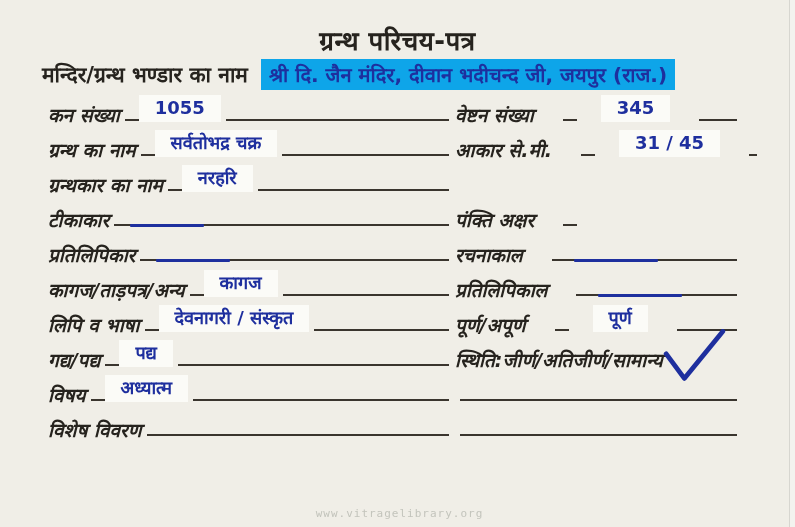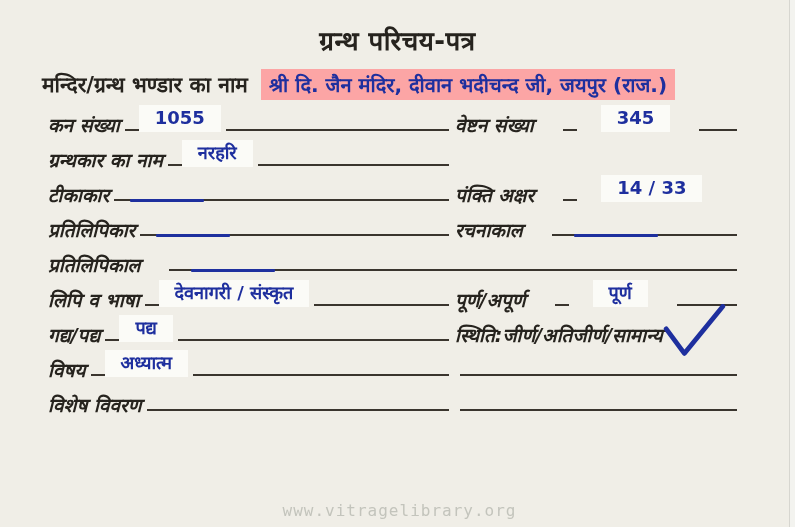--- a/index.html
+++ b/index.html
@@ -17,26 +17,26 @@
   }
   .title{
     text-align:center;
     padding-top:22px;
     font-size:26px;
     font-weight:700;
     letter-spacing:.5px;
   }
   .owner{
     display:flex;align-items:baseline;
-    margin:11px 18px 0 42px;gap:13px;
+    margin:1px 18px 0 42px;gap:13px;
   }
   .owner .olabel{font-size:21px;font-weight:700;white-space:nowrap;}
   .owner .ovalue{
     font-size:20px;font-weight:700;color:#1e2f9e;
-    background:#fca5a5;padding:2px 8px;white-space:nowrap;
+    background:#0ea5e9;padding:2px 8px;white-space:nowrap;
   }
   .rows{margin:7px 56px 0 48px;}
   .row{display:flex;height:35px;}
   .part{display:flex;align-items:flex-end;position:relative;min-width:0;}
   .part.left{flex:0 0 407px;width:407px;padding-right:4px;}
   .part.right{flex:1;gap:24px;}
   .flabel{
     font-size:19px;font-weight:700;white-space:nowrap;
     line-height:1.15;margin-bottom:5px;font-style:italic;
   }
@@ -63,21 +63,21 @@
   }
   .part.right .bluedash{width:84px;left:22px;}
   .tick{
     position:absolute;right:12px;top:-13px;
     width:64px;height:54px;z-index:2;
   }
   .watermark{
     position:absolute;left:4px;right:0;bottom:7px;
     text-align:center;
     font-family:"DejaVu Sans Mono","Liberation Mono",monospace;
-    font-size:16px;color:#c3c4bc;letter-spacing:1px;
+    font-size:11px;color:#c3c4bc;letter-spacing:1px;
   }
 </style>
 </head>
 <body>
 
 <div class="scan-edge"></div>
 
 <div class="title">ग्रन्थ परिचय-पत्र</div>
 
 <div class="owner">
@@ -95,55 +95,74 @@
       </div>
       <div class="part right">
         <span class="flabel">वेष्टन संख्या</span>
         <div class="pre"></div>
         <span class="fvalue">345</span>
         <div class="fill"></div>
       </div>
     </div>
     <div class="row">
       <div class="part left">
+        <span class="flabel">ग्रन्थ का नाम</span>
+        <div class="pre"></div>
+        <span class="fvalue">सर्वतोभद्र चक्र</span>
+        <div class="fill"></div>
+      </div>
+      <div class="part right">
+        <span class="flabel">आकार से.मी.</span>
+        <div class="pre"></div>
+        <span class="fvalue">31 / 45</span>
+        <div class="fill"></div>
+      </div>
+    </div>
+    <div class="row">
+      <div class="part left">
         <span class="flabel">ग्रन्थकार का नाम</span>
         <div class="pre"></div>
         <span class="fvalue">नरहरि</span>
         <div class="fill"></div>
       </div>
     </div>
     <div class="row">
       <div class="part left">
         <span class="flabel">टीकाकार</span>
         <div class="fill">
           <span class="bluedash"></span>
         </div>
       </div>
       <div class="part right">
         <span class="flabel">पंक्ति अक्षर</span>
         <div class="pre"></div>
-        <span class="fvalue">14 / 33</span>
         <div class="fill noline"></div>
       </div>
     </div>
     <div class="row">
       <div class="part left">
         <span class="flabel">प्रतिलिपिकार</span>
         <div class="fill">
           <span class="bluedash"></span>
         </div>
       </div>
       <div class="part right">
         <span class="flabel">रचनाकाल</span>
         <div class="fill">
           <span class="bluedash"></span>
         </div>
       </div>
     </div>
     <div class="row">
+      <div class="part left">
+        <span class="flabel">कागज/ताड़पत्र/अन्य</span>
+        <div class="pre"></div>
+        <span class="fvalue">कागज</span>
+        <div class="fill"></div>
+      </div>
       <div class="part right">
         <span class="flabel">प्रतिलिपिकाल</span>
         <div class="fill">
           <span class="bluedash"></span>
         </div>
       </div>
     </div>
     <div class="row">
       <div class="part left">
         <span class="flabel">लिपि व भाषा</span>

